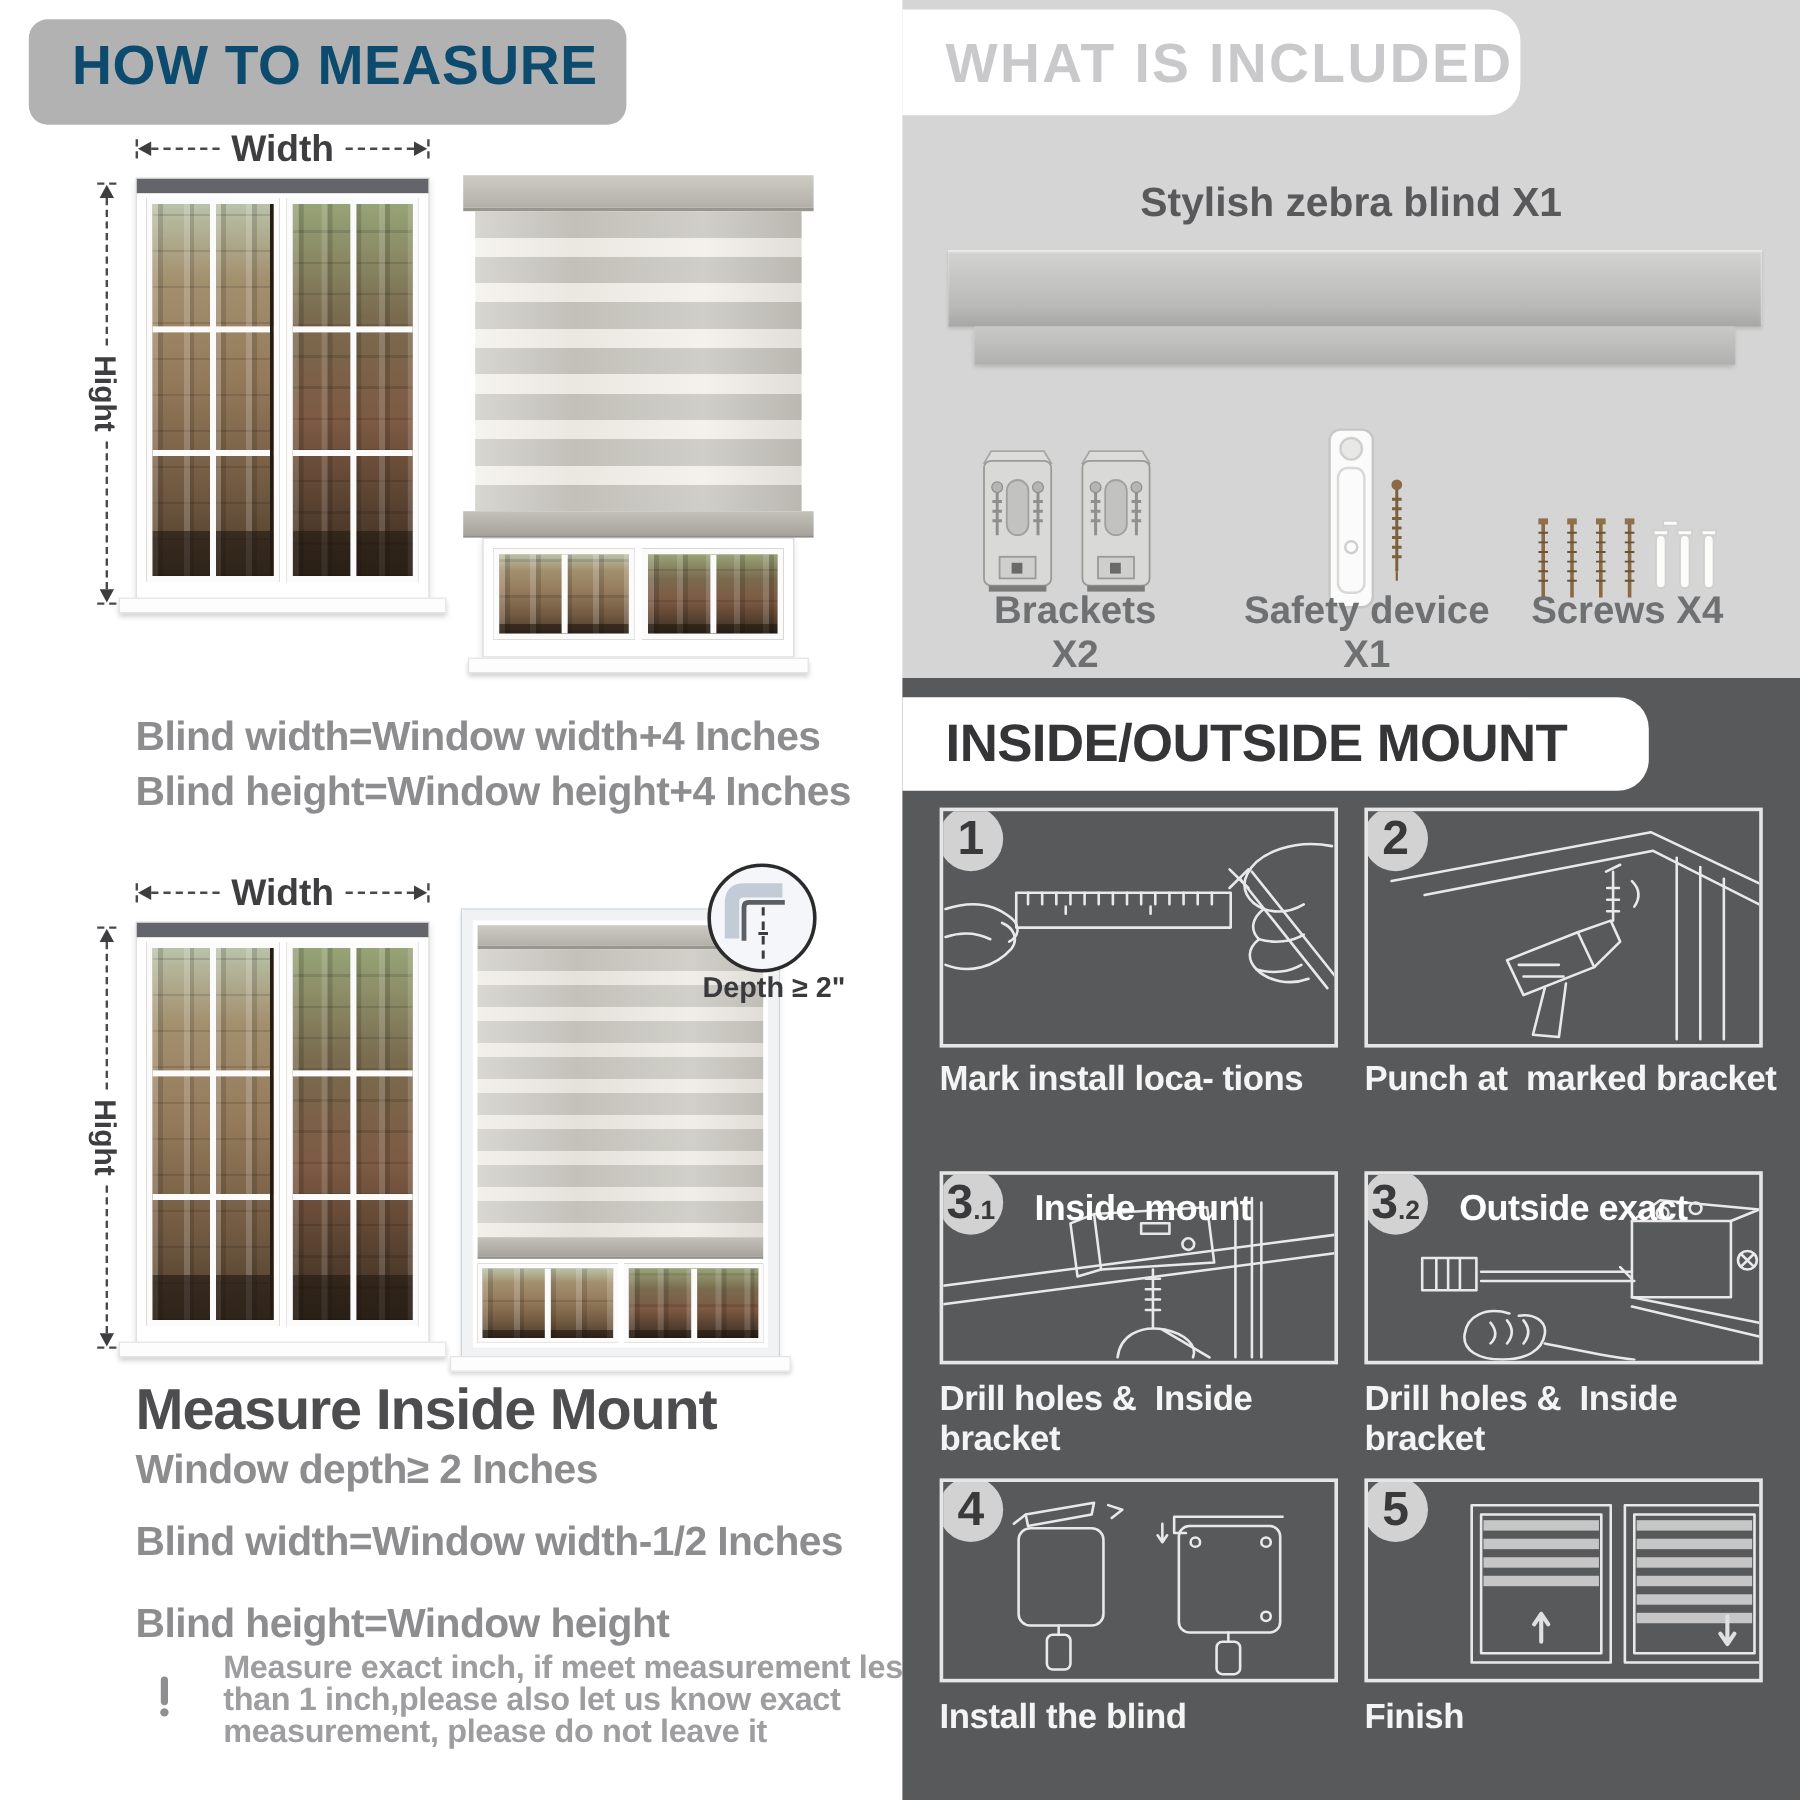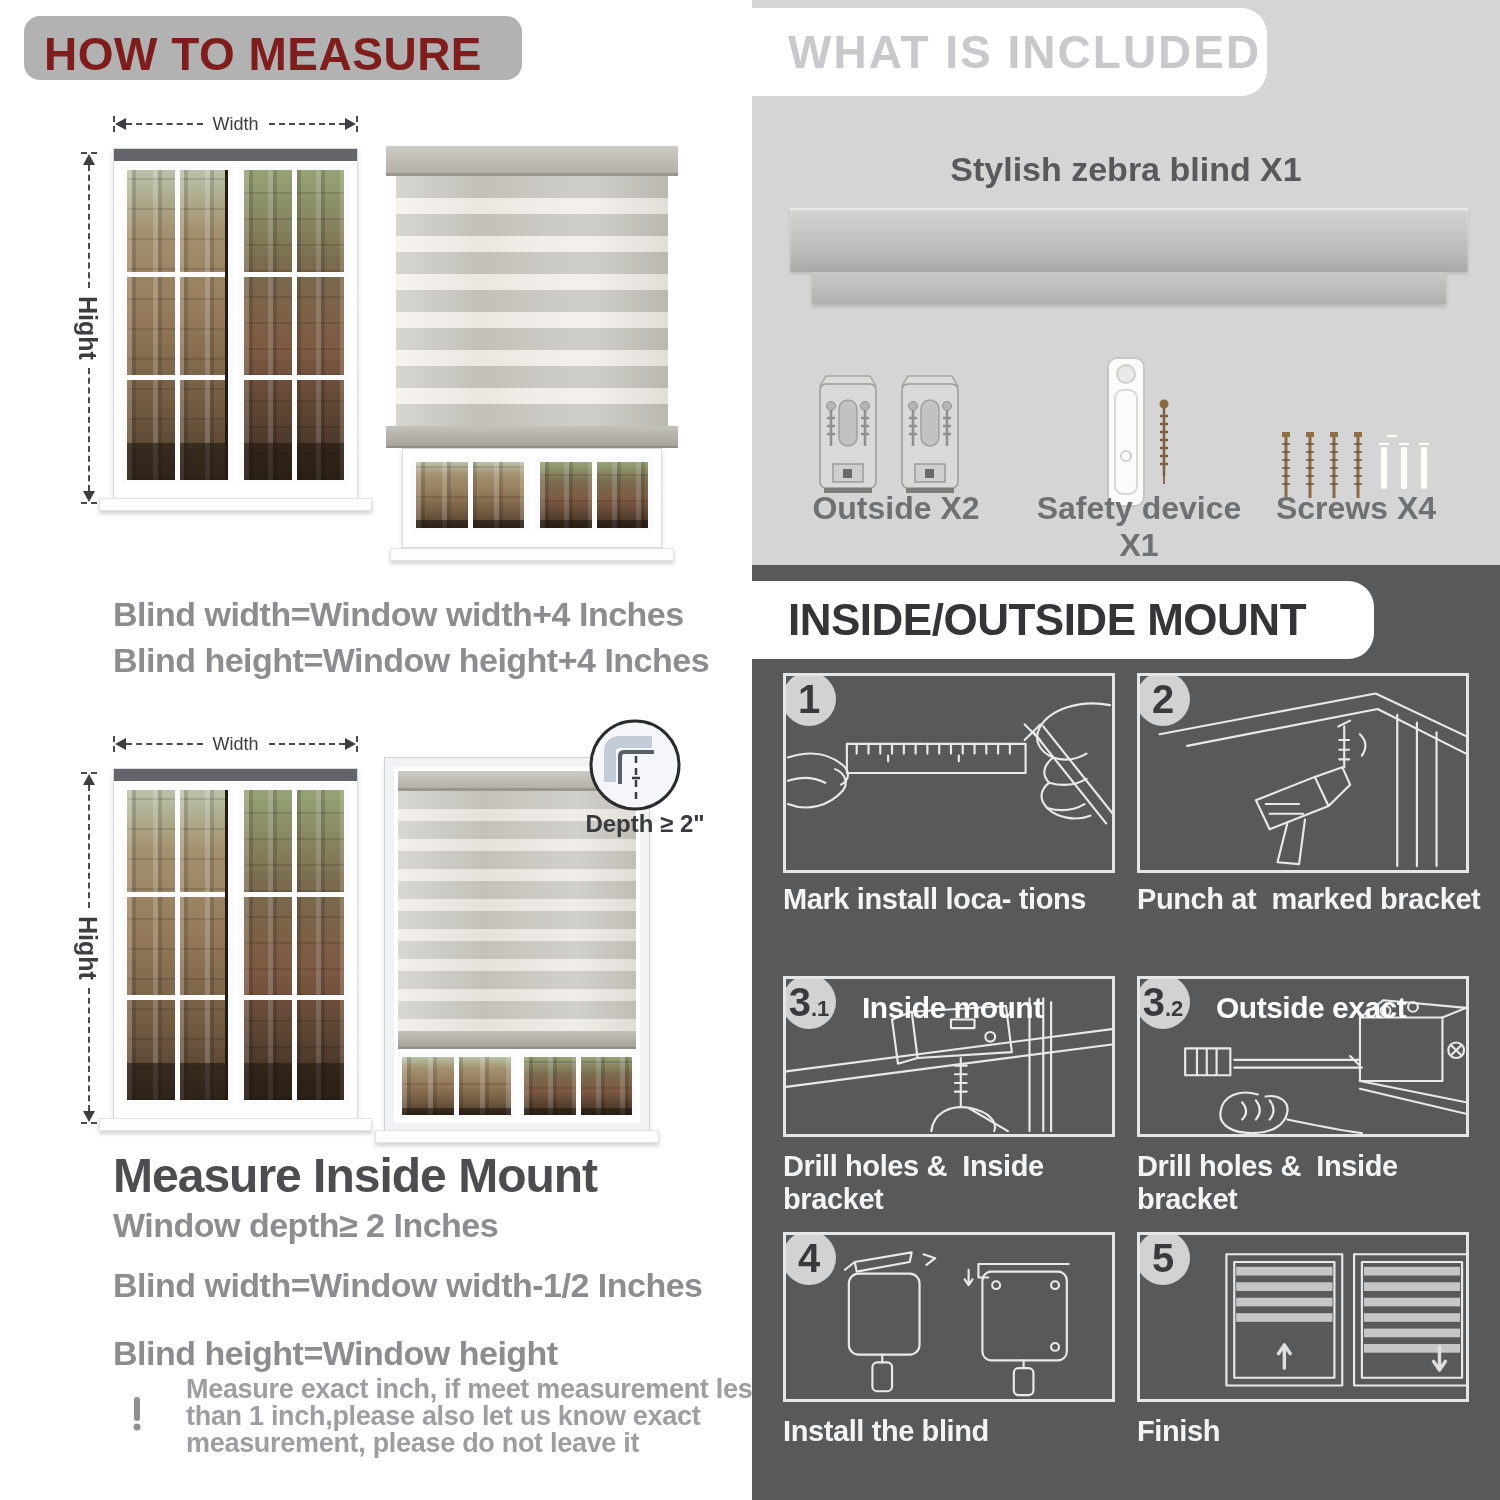--- a/index.html
+++ b/index.html
@@ -1,22 +1,22 @@
 <!DOCTYPE html>
 <html><head>
 <meta charset="utf-8">
 <style>
   html,body{margin:0;padding:0;background:#fff;}
   #page{position:relative;width:1500px;height:1500px;background:#fff;overflow:hidden;
         font-family:"Liberation Sans",sans-serif;}
   .abs{position:absolute;}
 
   
-  .hdr-left{left:24px;top:16px;width:498px;height:64px;background:#b2b2b3;border-radius:16px;
-            color:#7f1d1d;font-size:46px;font-weight:bold;line-height:76px;padding-left:20px;
+  .hdr-left{left:24px;top:16px;width:498px;height:88px;background:#b2b2b3;border-radius:16px;
+            color:#0c4a6e;font-size:46px;font-weight:bold;line-height:76px;padding-left:36px;
             letter-spacing:.5px;box-sizing:border-box;}
   .h-dark{color:#4d4d4f;font-size:48px;font-weight:bold;letter-spacing:-1px;}
   .b-gray{color:#8d8d8f;font-size:34px;font-weight:bold;letter-spacing:-.5px;}
   .note-line{color:#9e9ea0;font-size:27px;font-weight:bold;letter-spacing:-.3px;}
 
   
   .win{background:#fff;border:1px solid #d9d9d9;box-shadow:0 3px 6px rgba(0,0,0,.12);box-sizing:border-box;}
   .win .track{position:absolute;left:0;top:0;right:0;height:12px;background:#63656a;}
   .win .glass{position:absolute;left:8px;right:8px;top:16px;bottom:14px;background:#fff;display:flex;gap:6px;}
   .sash{flex:1;position:relative;border:5px solid #fbfbfb;box-sizing:border-box;overflow:hidden;}
@@ -49,21 +49,21 @@
   
   .frame2{background:#fff;border:9px solid #f1f2f4;outline:1px solid #cfd4da;box-sizing:border-box;
           box-shadow:0 3px 6px rgba(0,0,0,.12);}
 
   
   .dim-w{display:flex;align-items:center;color:#3e3e40;}
   .dim-w .tick{width:0;height:16px;border-left:2px dashed #4a4a4c;}
   .dim-w .dash{flex:1;height:0;border-top:2px dashed #4a4a4c;}
   .dim-w .ah-l{width:0;height:0;border-top:6px solid transparent;border-bottom:6px solid transparent;border-right:11px solid #3e3e40;}
   .dim-w .ah-r{width:0;height:0;border-top:6px solid transparent;border-bottom:6px solid transparent;border-left:11px solid #3e3e40;}
-  .dim-w .dlabel{padding:0 10px;font-size:18px;font-weight:normal;}
+  .dim-w .dlabel{padding:0 10px;font-size:31px;font-weight:bold;}
   .dim-h{display:flex;flex-direction:column;align-items:center;color:#3e3e40;}
   .dim-h .tick{height:0;width:16px;border-top:2px dashed #4a4a4c;}
   .dim-h .dash{flex:1;width:0;border-left:2px dashed #4a4a4c;}
   .dim-h .ah-u{width:0;height:0;border-left:6px solid transparent;border-right:6px solid transparent;border-bottom:11px solid #3e3e40;}
   .dim-h .ah-d{width:0;height:0;border-left:6px solid transparent;border-right:6px solid transparent;border-top:11px solid #3e3e40;}
   .dim-h .dlabel{writing-mode:vertical-rl;font-size:25px;font-weight:bold;padding:8px 0;transform:translateX(-2px);}
 
   .depth-label{color:#3a3a3c;font-size:24px;font-weight:bold;text-align:center;}
 
   
@@ -293,21 +293,21 @@
       <path d="M100 14 h12 v4 h-12 z"></path>
         <rect x="102" y="18" width="8" height="44" rx="4"></rect>
       <path d="M120 14 h12 v4 h-12 z"></path>
         <rect x="122" y="18" width="8" height="44" rx="4"></rect>
       <path d="M140 14 h12 v4 h-12 z"></path>
         <rect x="142" y="18" width="8" height="44" rx="4"></rect>
       <path d="M126 6 h12 v4 h-12 z" transform="translate(-18,0)"></path>
     </g>
   </svg>
 
-  <div class="abs item-label" style="left:806px;top:490px;width:180px;">Outside X2</div>
+  <div class="abs item-label" style="left:806px;top:490px;width:180px;">Brackets X2</div>
   <div class="abs item-label" style="left:1024px;top:490px;width:230px;">Safety device X1</div>
   <div class="abs item-label" style="left:1266px;top:490px;width:180px;">Screws X4</div>
 
   <div class="abs panel-dark"></div>
   <div class="abs lbl-mount">INSIDE/OUTSIDE MOUNT</div>
 
   <div class="abs step" style="left:783px;top:673px;width:332px;height:200px;">
     <svg class="art" viewBox="0 0 332 200" preserveAspectRatio="none">
       <g fill="none" stroke="#e9e9e9" stroke-width="2.2" stroke-linecap="round" stroke-linejoin="round">
         <path d="M62 70 H244 M62 100 H244 M62 70 V100 M244 70 V100"></path>

